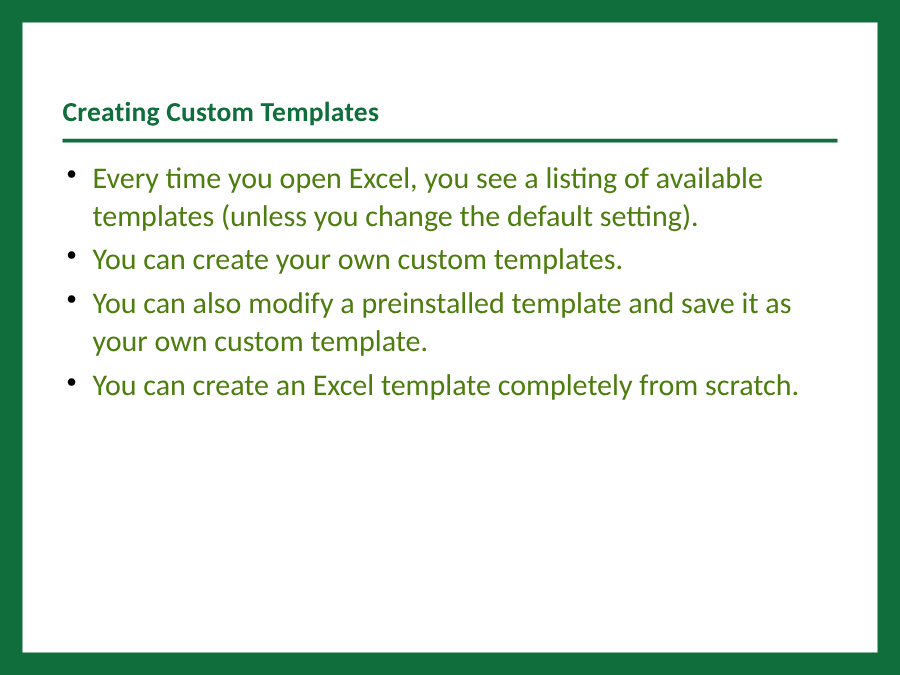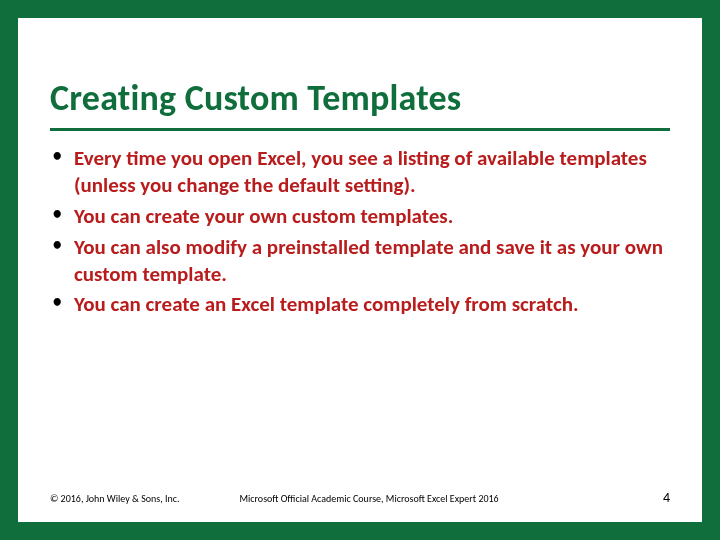--- a/index.html
+++ b/index.html
@@ -14,33 +14,32 @@
       position: absolute;
       left: 18px;
       right: 18px;
       top: 18px;
       bottom: 18px;
       background: #ffffff;
       padding: 58px 32px 0 32px;
     }
     .title {
       color: #0f6e3b;
-      font-size: 36px;
+      font-size: 22px;
       font-weight: 700;
       letter-spacing: 0.2px;
       padding-bottom: 8px;
       border-bottom: 3px solid #0f6e3b;
       margin-bottom: 14px;
     }
     .bullets {
       list-style: none;
-      color: #b91c1c;
-      font-size: 21px;
+      color: #4d7c0f;
+      font-size: 24px;
       line-height: 1.28;
-      font-weight: bold;
     }
     .bullets li {
       position: relative;
       padding-left: 24px;
       margin-bottom: 4px;
     }
     .bullets li::before {
       content: "•";
       position: absolute;
       left: 3px;
@@ -72,19 +71,14 @@
 
 <div class="slide">
   <div class="inner">
     <h1 class="title">Creating Custom Templates</h1>
     <ul class="bullets">
       <li>Every time you open Excel, you see a listing of available templates (unless you change the default setting).</li>
       <li>You can create your own custom templates.</li>
       <li>You can also modify a preinstalled template and save it as your own custom template.</li>
       <li>You can create an Excel template completely from scratch.</li>
     </ul>
-    <div class="footer">
-      <span class="copyright">© 2016, John Wiley &amp; Sons, Inc.</span>
-      <span class="course">Microsoft Official Academic Course, Microsoft Excel Expert 2016</span>
-      <span class="pagenum">4</span>
-    </div>
   </div>
 </div>
 
 </body></html>

